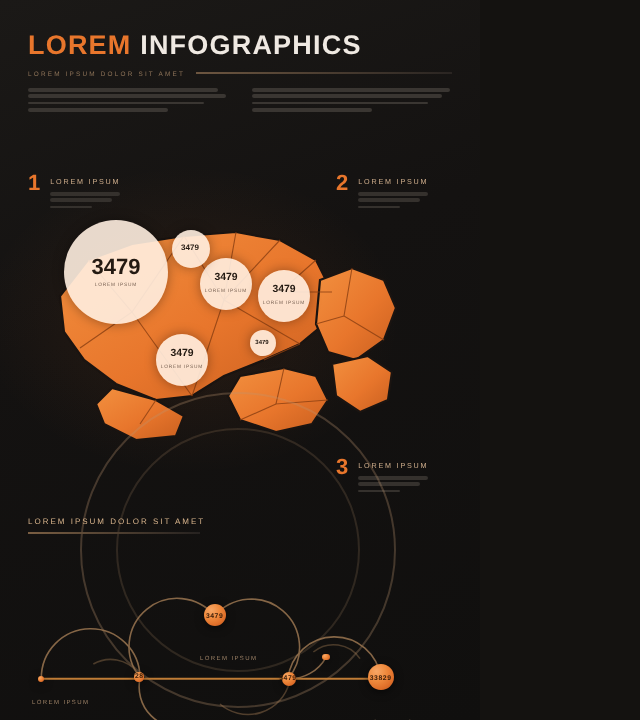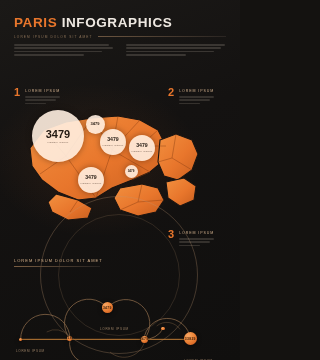--- a/index.html
+++ b/index.html
@@ -195,21 +195,21 @@
     white-space: nowrap;
   }
 </style>
 </head>
 <body>
 
 <div class="poster"></div>
 
 <div class="header">
   <div class="title">
-    <span class="accent">PARIS</span><span>&nbsp;</span><span>INFOGRAPHICS</span>
+    <span class="accent">LOREM</span><span>&nbsp;</span><span>INFOGRAPHICS</span>
   </div>
   <div class="subrow">
     <div class="subtitle">LOREM IPSUM DOLOR SIT AMET</div>
     <div class="subrule"></div>
   </div>
 </div>
 
 <div class="intro">
   <div class="intro-col">
     <div class="tline w95"></div>

